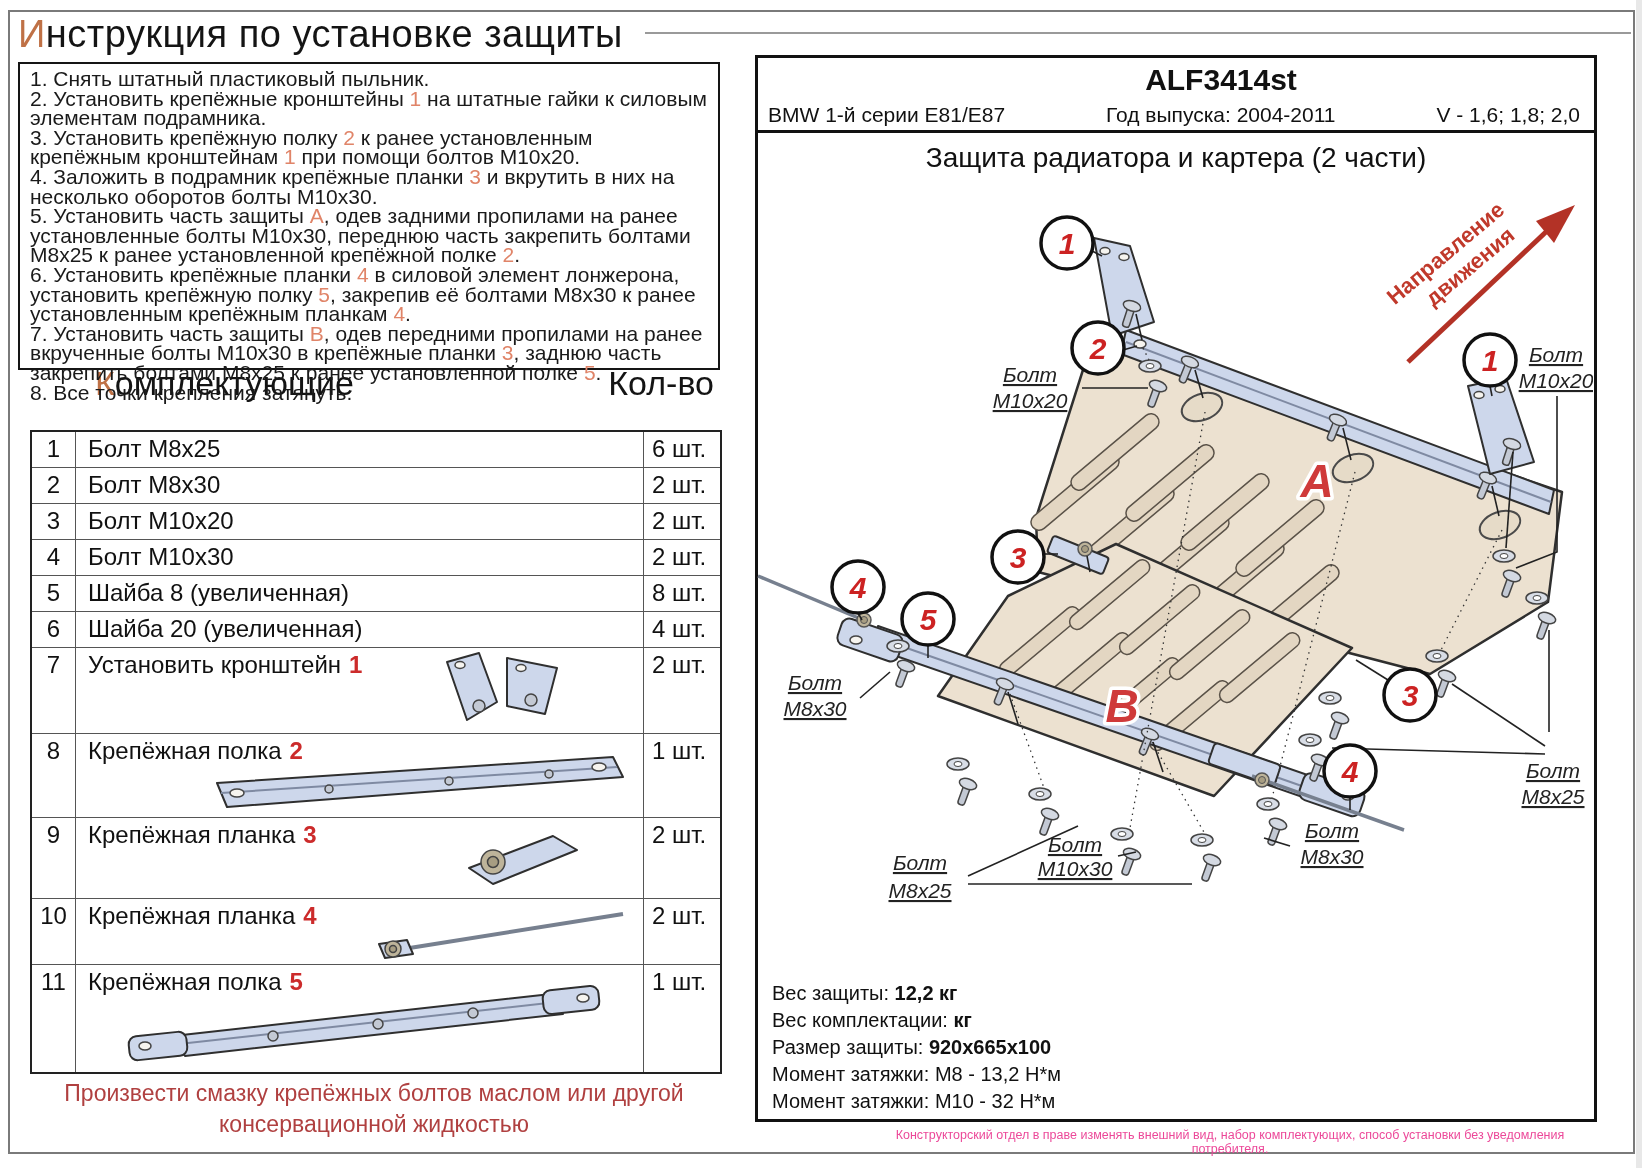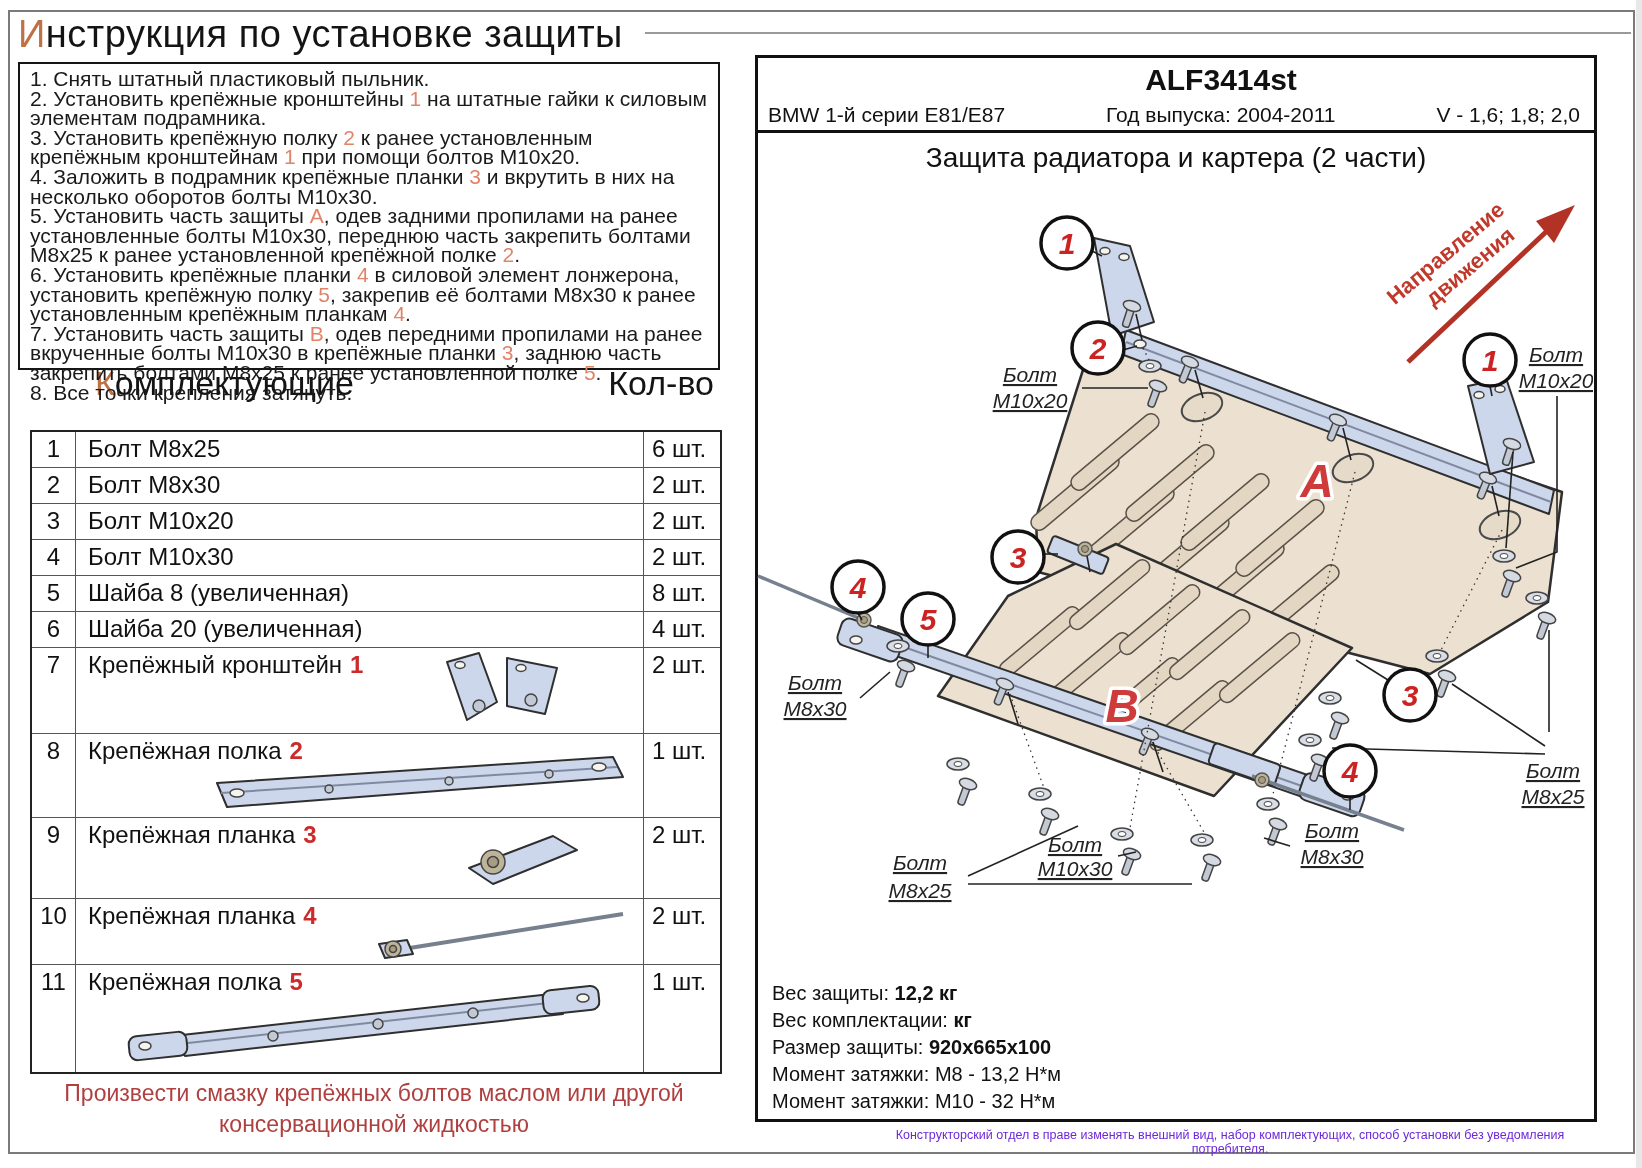--- a/index.html
+++ b/index.html
@@ -45,21 +45,21 @@
   .code{text-align:center;font-size:30px;font-weight:bold;padding:5px 0 0 90px;}
   .hrow{position:absolute;left:0;right:0;bottom:3px;display:flex;font-size:21px;}
   .h-car{padding-left:10px;white-space:nowrap;}
   .h-years{flex:1;text-align:center;white-space:nowrap;}
   .h-eng{padding-right:14px;white-space:nowrap;}
   .subtitle{position:absolute;left:0;top:84px;width:100%;text-align:center;font-size:28px;}
   .diagram{position:absolute;left:757px;top:160px;width:836px;height:810px;z-index:2;}
   .specs{position:absolute;left:772px;top:980px;font-size:20px;line-height:27px;z-index:3;}
   .spec-value.bold{font-weight:bold;}
   .panel-footer{position:absolute;left:860px;top:1128px;width:740px;text-align:center;
-        font-size:12.5px;color:#6d28d9;}
+        font-size:12.5px;color:#ec4899;}
   
   .plate{fill:#ece1d0;stroke:#2f2f2f;stroke-width:2.5;stroke-linejoin:round;}
   .slot{fill:#e3d6c2;stroke:#5a5248;stroke-width:1.5;}
   .keyhole{fill:#e6dbc8;stroke:#4a4a4a;stroke-width:2;}
   .railp{fill:#cdd7eb;stroke:#2f2f2f;stroke-width:2;stroke-linejoin:round;}
   .railline{stroke:#7f8aa2;stroke-width:2;fill:none;}
   .hole{fill:#f6f4ef;stroke:#444;stroke-width:1.5;}
   .lead{stroke:#222;stroke-width:1.6;fill:none;}
   .dot{stroke:#333;stroke-width:1.3;stroke-dasharray:1.5 4.5;fill:none;}
   .callout circle{fill:#fff;stroke:#111;stroke-width:3.5;}
@@ -127,21 +127,21 @@
         <div class="c-label"><span>Шайба 8 (увеличенная)</span></div>
         <div class="c-qty">8 шт.</div>
       </div>
       <div class="prow" style="height: 35px;">
         <div class="c-num">6</div>
         <div class="c-label"><span>Шайба 20 (увеличенная)</span></div>
         <div class="c-qty">4 шт.</div>
       </div>
       <div class="prow tall" style="height: 85px;">
         <div class="c-num">7</div>
-        <div class="c-label"><span>Крепёжный кронштейн</span><span class="ref">1</span><svg class="thumb thumb-brackets" width="150" height="84" viewBox="0 0 150 84">
+        <div class="c-label"><span>Установить кронштейн</span><span class="ref">1</span><svg class="thumb thumb-brackets" width="150" height="84" viewBox="0 0 150 84">
     <polygon class="railp" points="20,14 52,5 70,54 40,72"></polygon>
     <ellipse class="hole" cx="33" cy="17" rx="5" ry="3.5"></ellipse>
     <circle class="metal" cx="52" cy="58" r="6"></circle>
     <polygon class="railp" points="80,10 130,20 118,66 80,58"></polygon>
     <ellipse class="hole" cx="94" cy="20" rx="5" ry="3.5"></ellipse>
     <circle class="metal" cx="104" cy="52" r="6"></circle>
   </svg></div>
         <div class="c-qty">2 шт.</div>
       </div>
       <div class="prow tall" style="height: 83px;">

